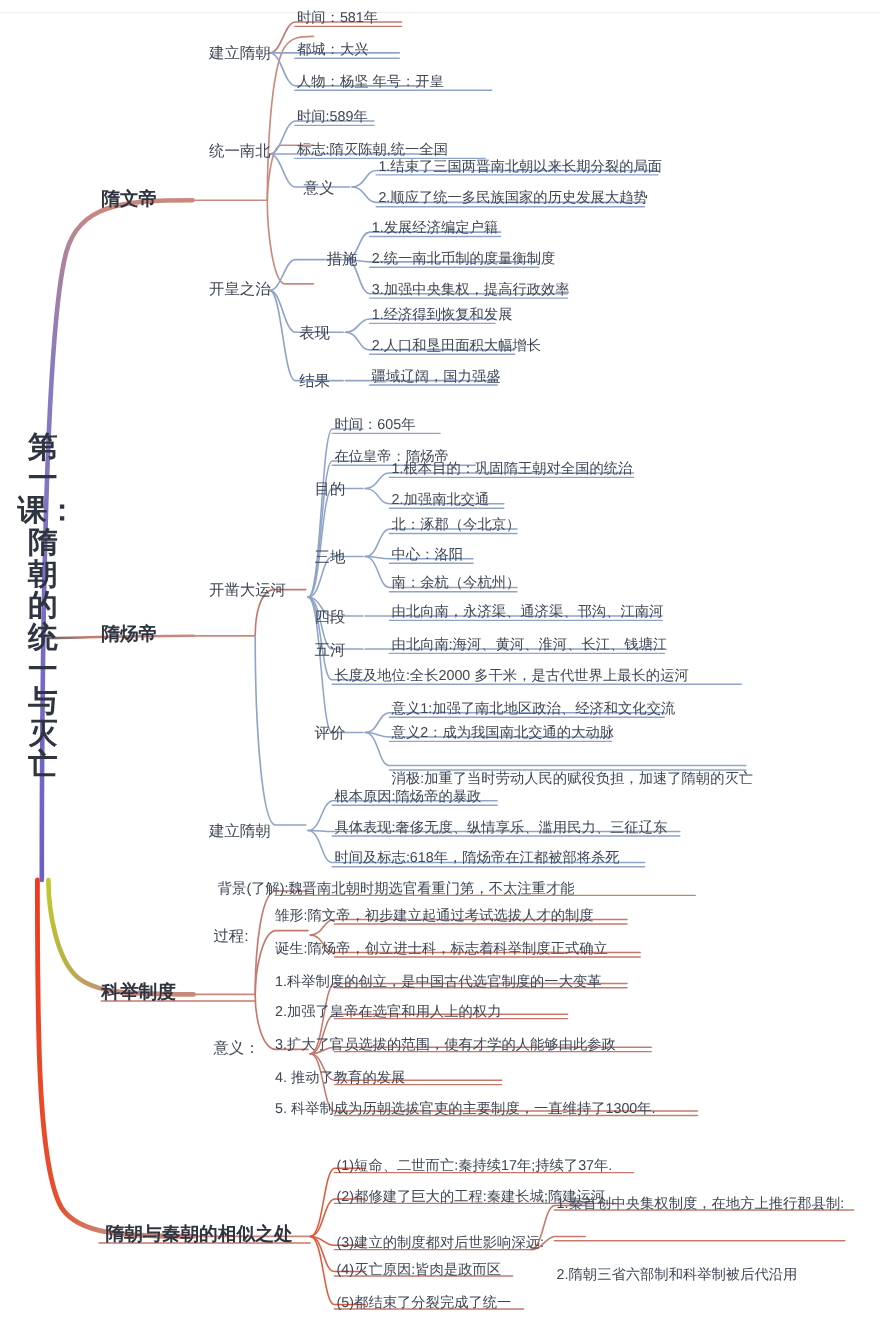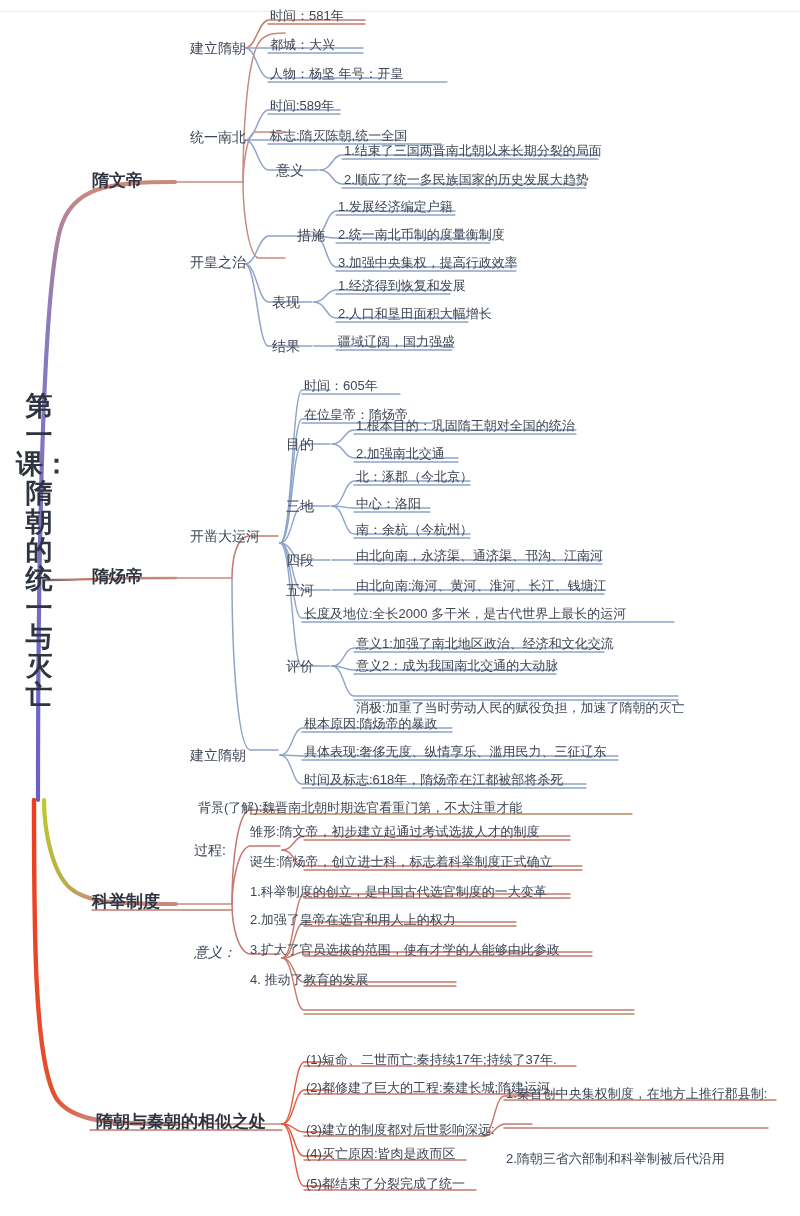--- a/index.html
+++ b/index.html
@@ -270,25 +270,26 @@
   <div class="node leaf" style="left:304px;top:745px;">具体表现:奢侈无度、纵情享乐、滥用民力、三征辽东</div>
   <div class="node leaf" style="left:304px;top:773px;">时间及标志:618年，隋炀帝在江都被部将杀死</div>
 
   <div class="node lvl1" style="left:92px;top:893px;">科举制度</div>
   <div class="node leaf" style="left:198px;top:801px;">背景(了解):魏晋南北朝时期选官看重门第，不太注重才能</div>
 
   <div class="node lvl2" style="left:194px;top:843px;">过程:</div>
   <div class="node leaf" style="left:250px;top:825px;">雏形:隋文帝，初步建立起通过考试选拔人才的制度</div>
   <div class="node leaf" style="left:250px;top:855px;">诞生:隋炀帝，创立进士科，标志着科举制度正式确立</div>
 
-  <div class="node lvl2" style="left:194px;top:945px;font-style:italic;">意义：</div>
+  <div class="node lvl2" style="left:194px;top:945px;">意义：</div>
   <div class="node leaf" style="left:250px;top:885px;">1.科举制度的创立，是中国古代选官制度的一大变革</div>
   <div class="node leaf" style="left:250px;top:913px;">2.加强了皇帝在选官和用人上的权力</div>
   <div class="node leaf" style="left:250px;top:943px;">3.扩大了官员选拔的范围，使有才学的人能够由此参政</div>
   <div class="node leaf" style="left:250px;top:973px;">4. 推动了教育的发展</div>
+  <div class="node leaf" style="left:250px;top:1001px;">5. 科举制成为历朝选拔官吏的主要制度，一直维持了1300年.</div>
 
   <div class="node lvl1" style="left:96px;top:1113px;">隋朝与秦朝的相似之处</div>
   <div class="node leaf" style="left:306px;top:1053px;">(1)短命、二世而亡:秦持续17年;持续了37年.</div>
   <div class="node leaf" style="left:306px;top:1081px;">(2)都修建了巨大的工程:秦建长城;隋建运河</div>
   <div class="node leaf" style="left:306px;top:1123px;">(3)建立的制度都对后世影响深远:</div>
   <div class="node leaf" style="left:306px;top:1147px;">(4)灭亡原因:皆肉是政而区</div>
   <div class="node leaf" style="left:306px;top:1177px;">(5)都结束了分裂完成了统一</div>
 
   <div class="node leaf" style="left:506px;top:1087px;">1.秦首创中央集权制度，在地方上推行郡县制:</div>
   <div class="node leaf" style="left:506px;top:1115px;margin-top:37px;">2.隋朝三省六部制和科举制被后代沿用</div>

